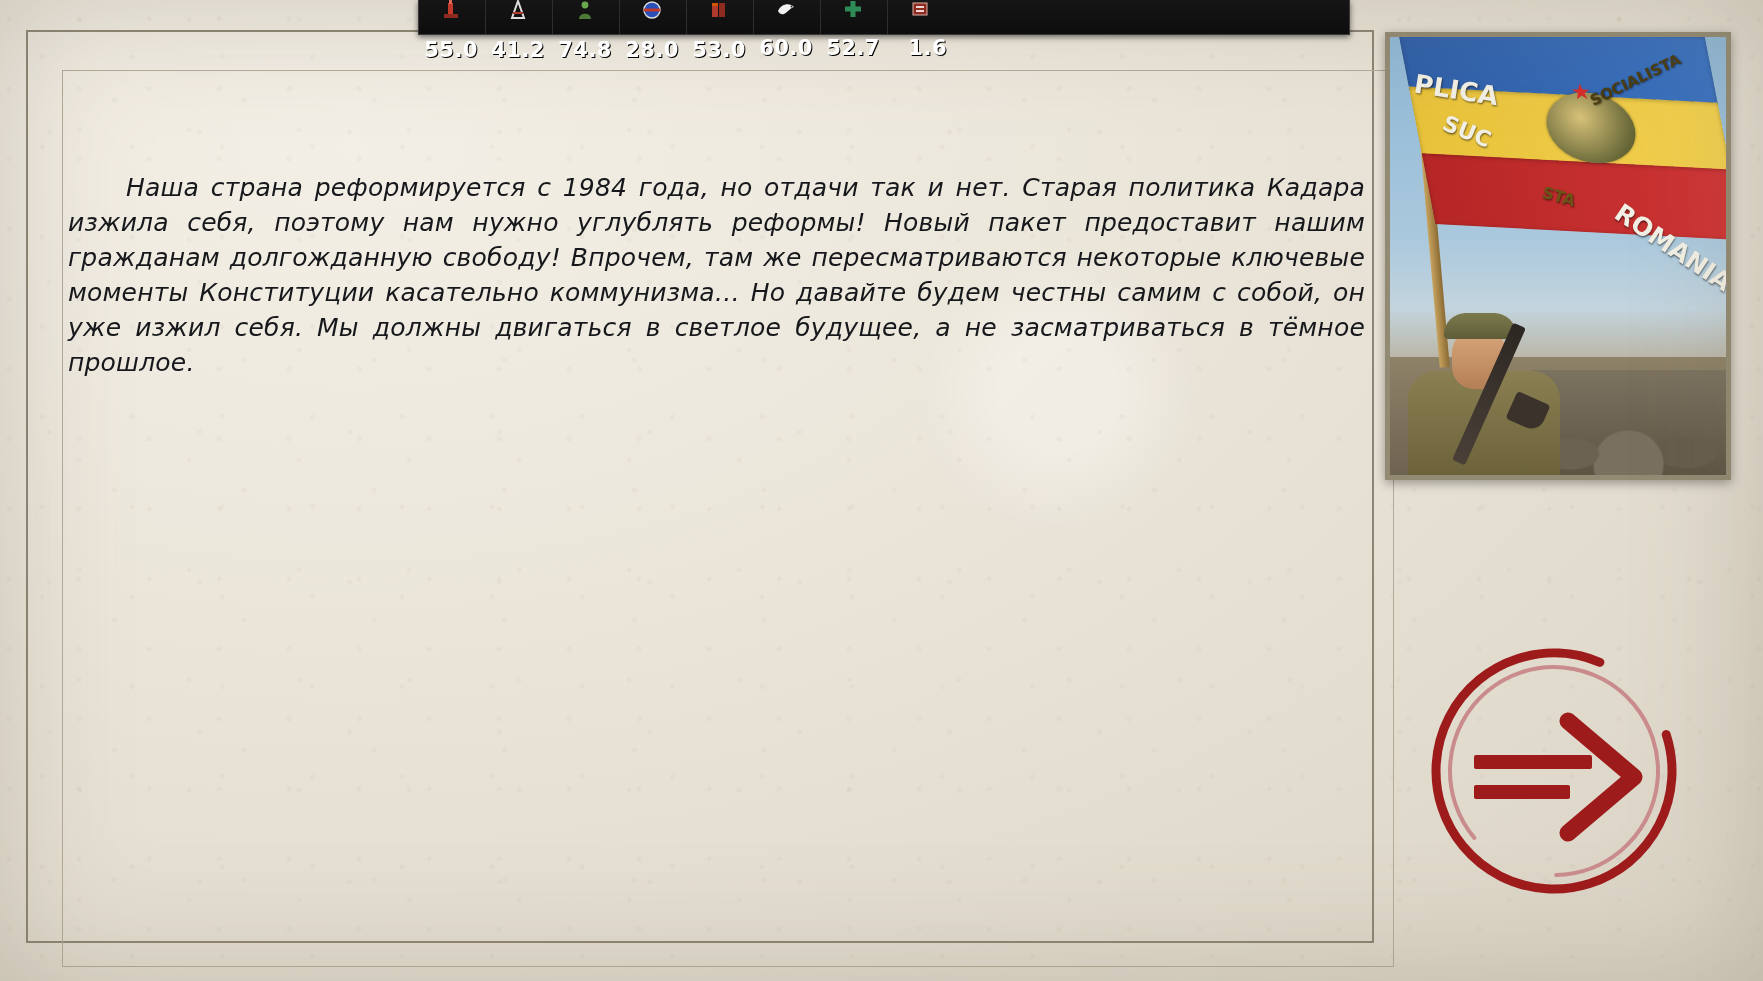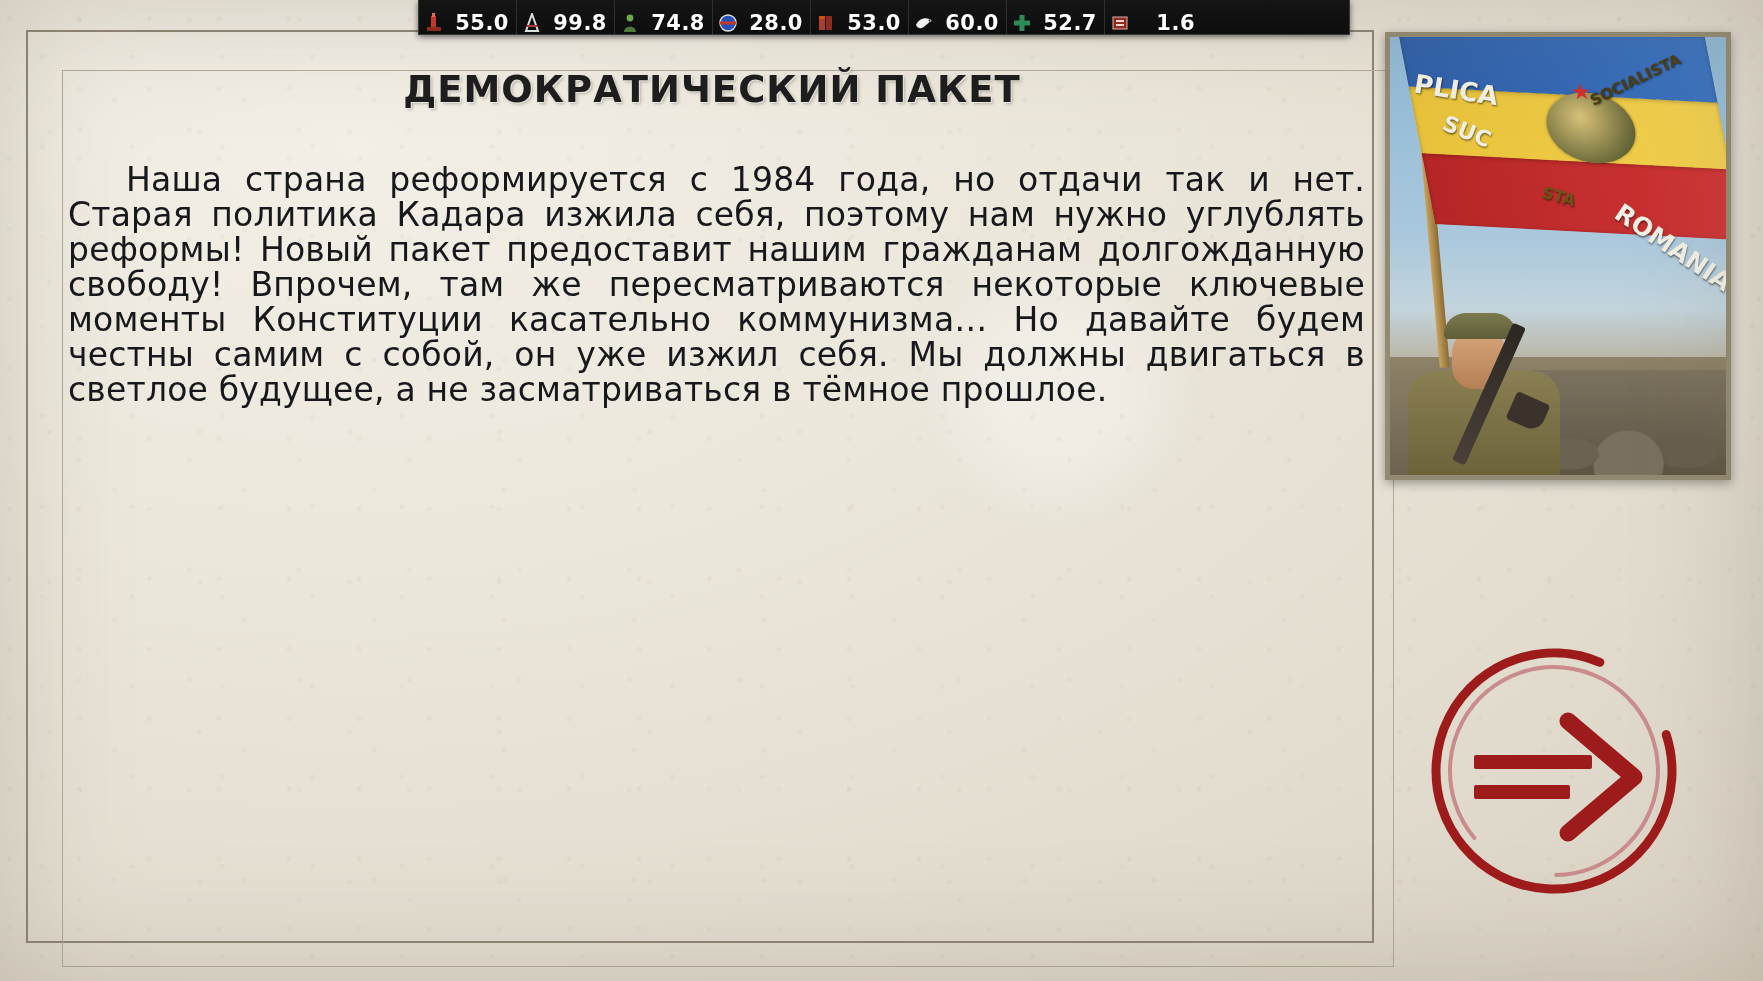--- a/index.html
+++ b/index.html
@@ -58,25 +58,26 @@
     border: 1px solid #3a3a3a;
     border-top: none;
     display: flex;
     align-items: center;
     z-index: 40;
     box-shadow: 0 2px 6px rgba(0,0,0,0.55);
   }
   .res {
     display: flex;
     align-items: center;
-    gap: 11px;
+    gap: 18px;
     height: 100%;
-    padding: 12px 7px 0 5px;
+    padding: 0 7px 0 5px;
     border-right: 1px solid #2e2e2e;
     box-sizing: border-box;
+    flex-direction: column;
   }
   .res:last-child { border-right: none; }
   .res .ico {
     width: 20px;
     height: 22px;
     display: inline-flex;
     align-items: center;
     justify-content: center;
   }
   .res .val {
@@ -124,31 +125,32 @@
     color: #1d1d1d;
     text-shadow:
       1px 1px 0 rgba(255,255,255,0.6),
       2px 2px 3px rgba(90,80,60,0.35);
     z-index: 20;
   }
 
   
   #bodytext {
     position: absolute;
-    top: 130px;
+    top: 138px;
     left: 40px;
     width: 1297px;
     font-family: "DejaVu Sans", sans-serif;
-    font-size: 33px;
+    font-size: 25px;
     line-height: 35px;
     color: #16181c;
     text-align: justify;
     text-indent: 58px;
     z-index: 20;
     letter-spacing: 0.2px;
+    font-style: italic;
   }
 
   
   #portrait {
     position: absolute;
     left: 1385px;
     top: 32px;
     width: 346px;
     height: 448px;
     border: 5px solid #938a73;
@@ -322,21 +324,21 @@
       <span class="val">55.0</span>
     </div>
 
     <div class="res">
       <span class="ico">
         <svg width="18" height="20" viewBox="0 0 18 20" aria-hidden="true">
           <polygon points="9,1 15,18 3,18" fill="none" stroke="#dedede" stroke-width="2"></polygon>
           <rect x="4" y="12" width="10" height="2" fill="#b03a2e"></rect>
         </svg>
       </span>
-      <span class="val">99.8</span>
+      <span class="val">41.2</span>
     </div>
 
     <div class="res">
       <span class="ico">
         <svg width="18" height="20" viewBox="0 0 18 20" aria-hidden="true">
           <circle cx="9" cy="5" r="3.4" fill="#6aa84f"></circle>
           <path d="M3 19 C3 12 15 12 15 19 Z" fill="#4e7a38"></path>
         </svg>
       </span>
       <span class="val">74.8</span>
@@ -392,21 +394,20 @@
         </svg>
       </span>
       <span class="val">1.6</span>
     </div>
 
   </div>
 
   <div id="frame-outer">
     <div id="frame-inner"></div>
 
-    <div id="title">ДЕМОКРАТИЧЕСКИЙ ПАКЕТ</div>
 
     <div id="bodytext">Наша страна реформируется с 1984 года, но отдачи так и нет. Старая политика Кадара изжила себя, поэтому нам нужно углублять реформы! Новый пакет предоставит нашим гражданам долгожданную свободу! Впрочем, там же пересматриваются некоторые ключевые моменты Конституции касательно коммунизма… Но давайте будем честны самим с собой, он уже изжил себя. Мы должны двигаться в светлое будущее, а не засматриваться в тёмное прошлое.</div>
   </div>
 
   <div id="portrait">
     <div class="sky"></div>
     <div class="ground"></div>
     <div class="rocks"></div>
 
     <div class="flag">

